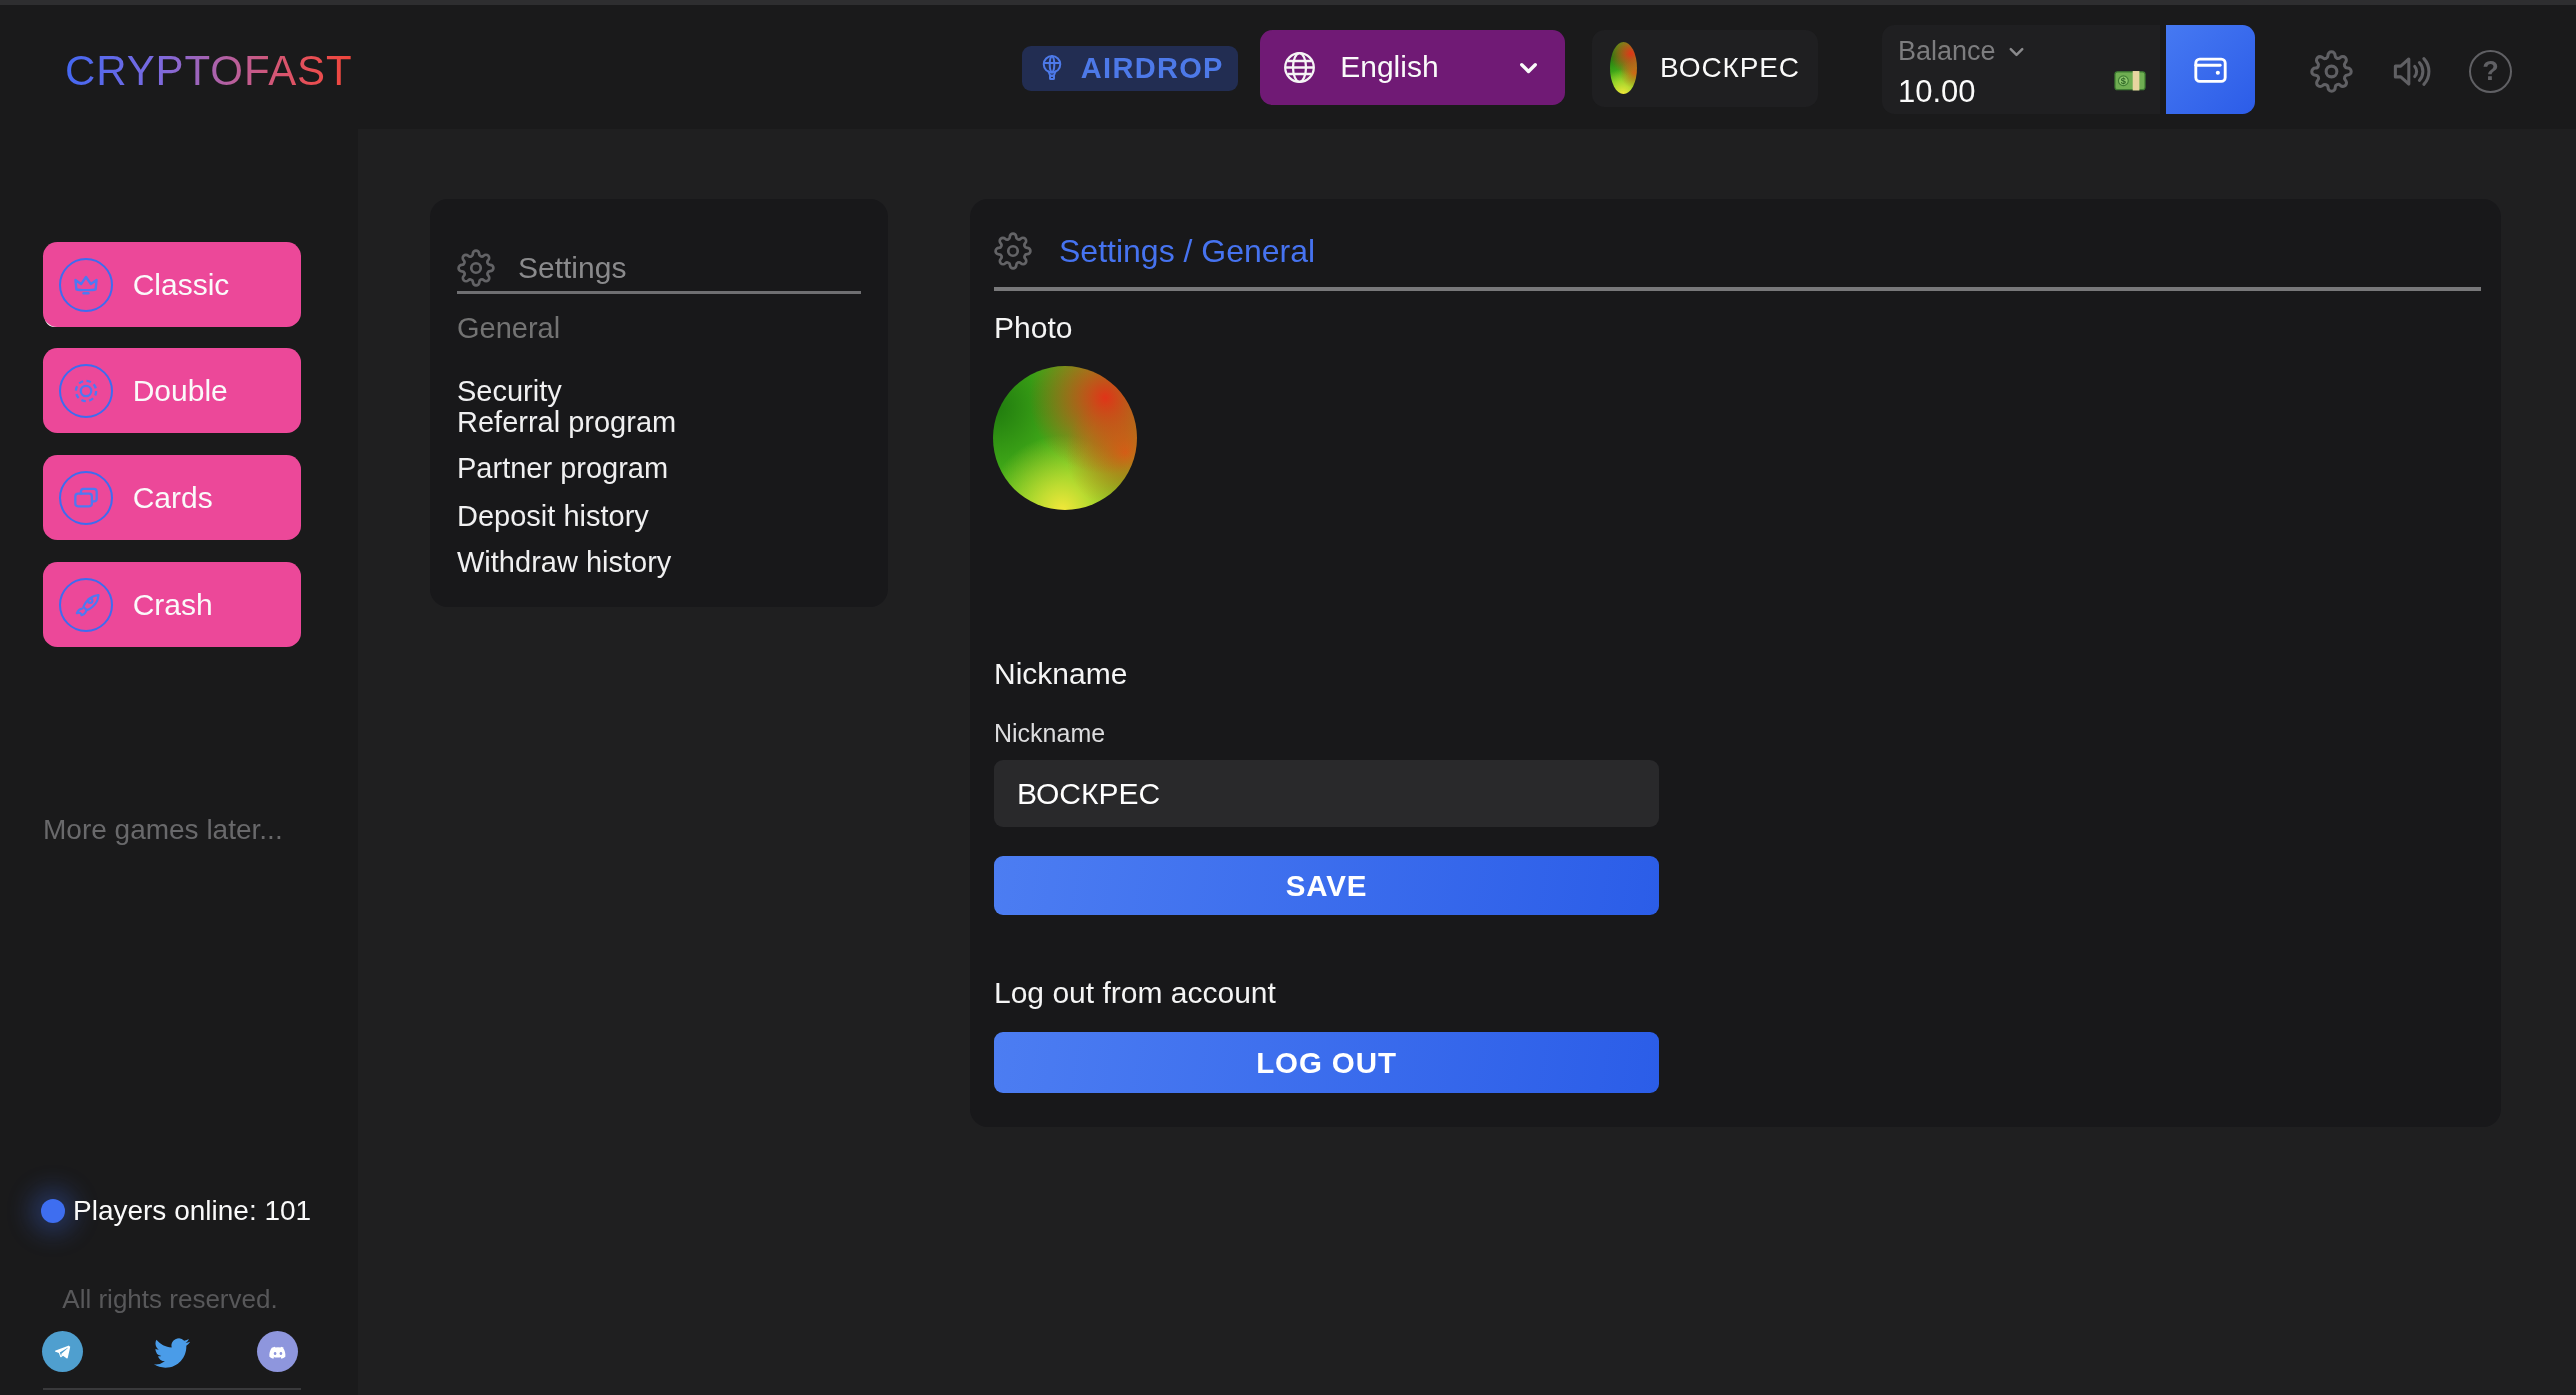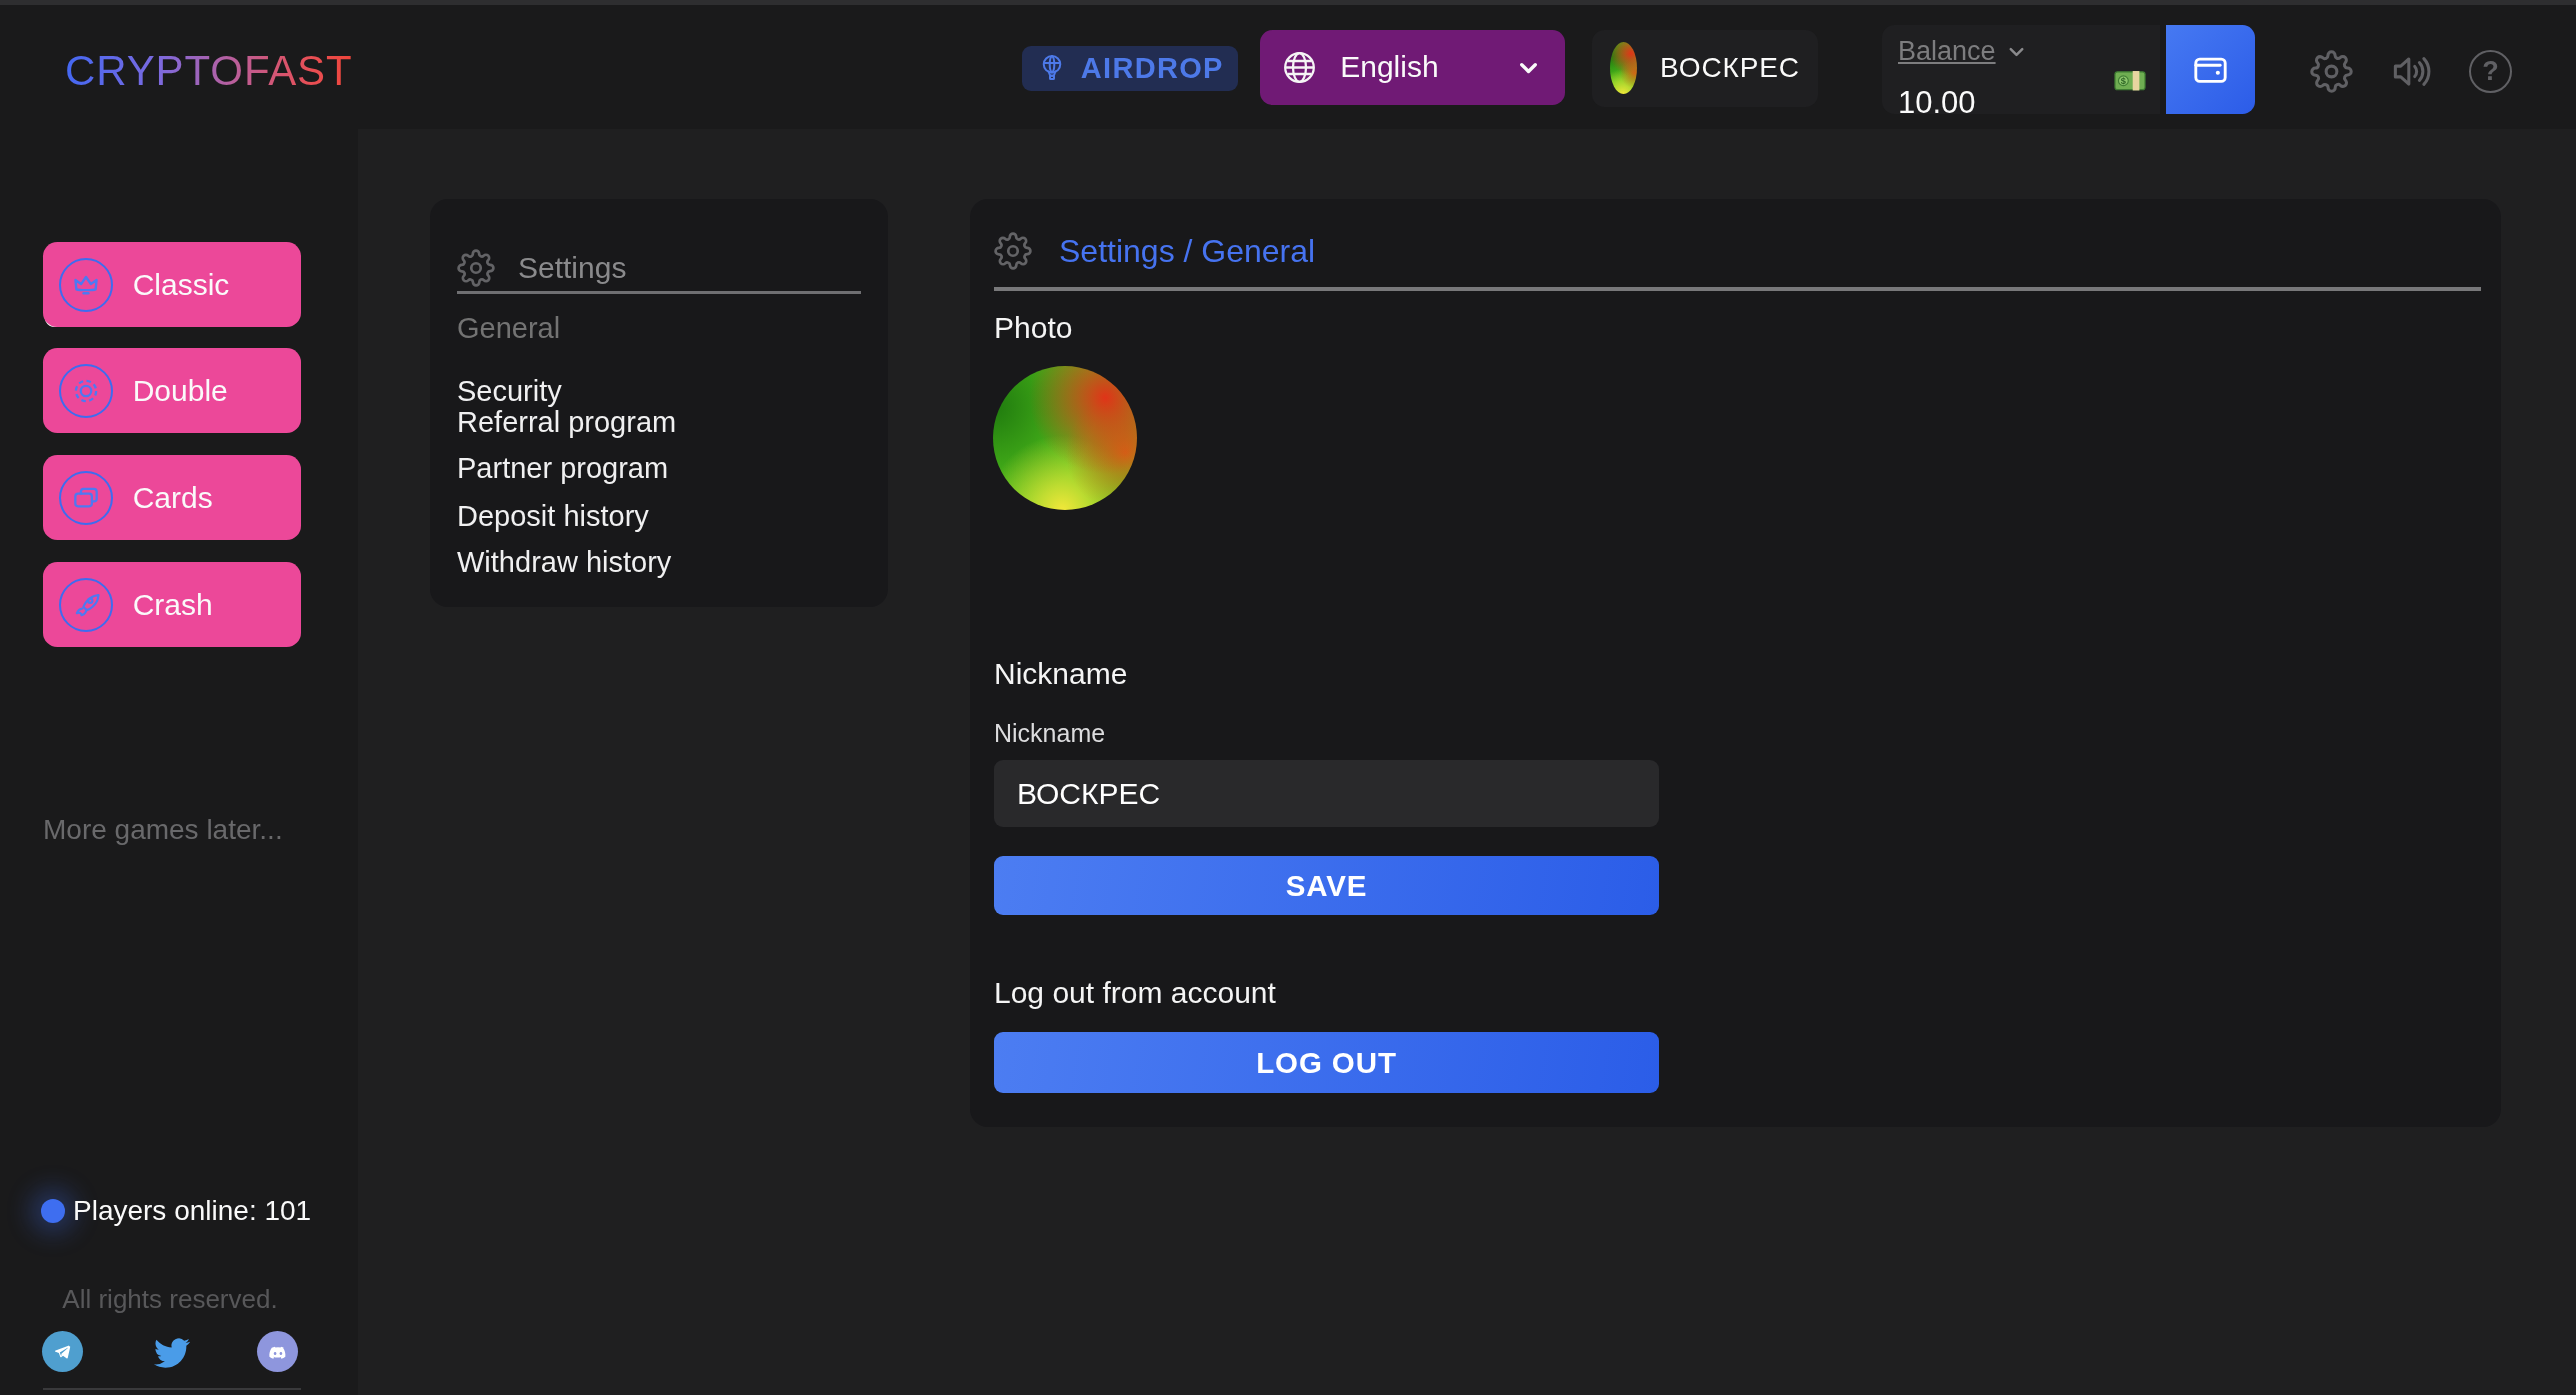--- a/index.html
+++ b/index.html
@@ -36,23 +36,23 @@
         radial-gradient(circle at 92% 60%, #d06a16 0%, rgba(208,106,22,0) 38%),
         radial-gradient(circle at 48% 100%, #f2e83a 0%, rgba(242,232,58,0) 46%),
         radial-gradient(circle at 0% 28%, #1f7a0e 0%, rgba(31,122,14,0) 58%),
         #54c41e; }
   .user-chip .avatar-grad { width:52px; height:52px; }
   .user-chip .user-name { font-size:28px; font-weight:500; letter-spacing:0.9px; color:#fafafa; margin-left:23px; }
 
   .balance-card { position:absolute; left:1882px; top:20.6px; width:278px; height:89px; background:#1f1f21;
           border-radius:12.5px 0 0 12.5px; padding:10.7px 16px 0 16px; cursor:pointer; }
   .balance-row1 { display:flex; align-items:center; gap:9px; }
-  .balance-label { font-size:27px; color:#7d7d7f;text-decoration:underline; }
+  .balance-label { font-size:27px; color:#7d7d7f; }
   .balance-row1 .chev { width:23px; height:23px; color:#8a8a8c; }
-  .balance-value { font-size:31px; color:#fafafa; font-weight:500; margin-top:18px; }
+  .balance-value { font-size:31px; color:#fafafa; font-weight:500; margin-top:7px; }
   .money-icon { position:absolute; right:14.3px; bottom:23px; width:32px; height:21.5px; }
 
   .wallet-btn { position:absolute; left:2166px; top:20.6px; width:89px; height:89px; border:none; cursor:pointer;
           background:linear-gradient(135deg,#4679f2 0%,#2c5ce8 100%); border-radius:0 12.5px 12.5px 0;
           display:flex; align-items:center; justify-content:center; }
   .wallet-btn svg { width:43px; height:43px; }
 
   .tb-icon { position:absolute; top:45px; width:43px; height:43px; color:#606064; background:none; border:none;
           cursor:pointer; padding:0; }
   .tb-icon svg { width:43px; height:43px; }

